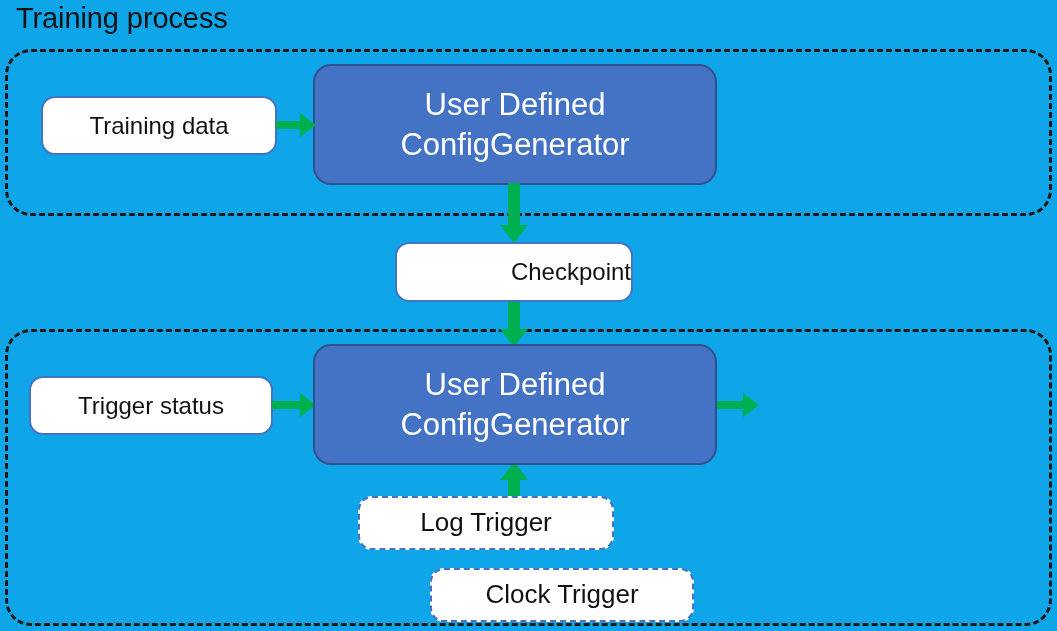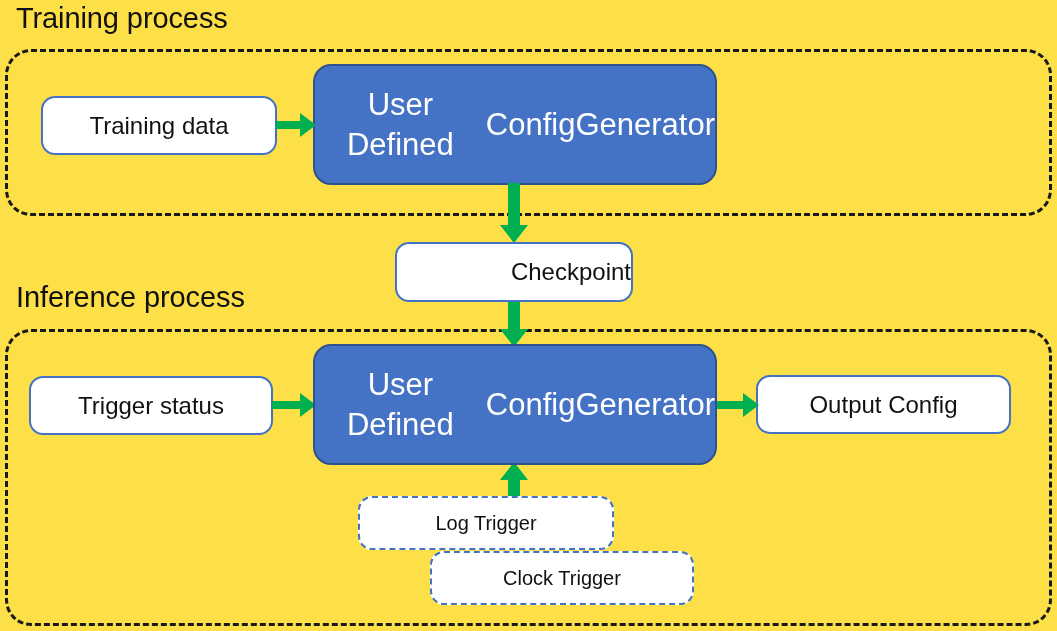--- a/index.html
+++ b/index.html
@@ -7,21 +7,21 @@
     padding: 0;
     background: #ffffff;
   }
   body {
     font-family: "Liberation Sans", sans-serif;
   }
   #canvas {
     position: relative;
     width: 1057px;
     height: 631px;
-    background: #fde047;
+    background: #0ea5e9;
     overflow: hidden;
   }
 
   
   .section-label {
     position: absolute;
     font-size: 29px;
     line-height: 1;
     color: #111111;
     font-weight: 400;
@@ -63,43 +63,43 @@
   }
 
   
   .node-primary {
     background: #4472C4;
     border: 2.5px solid #2F528F;
     border-radius: 18px;
     color: #ffffff;
     font-size: 31px;
     line-height: 1.28;
-    flex-direction: row;
+    flex-direction: column;
   }
 
   
   .node-trigger {
     background: #ffffff;
     border: 2.5px dashed #4472C4;
     border-radius: 14px;
     color: #111111;
-    font-size: 20px;
+    font-size: 26px;
     line-height: 1.15;
     z-index: 3;
   }
 
   
   #node-training-data   { left: 41px;  top: 96px;  width: 236px; height: 59px; }
   #node-train-generator { left: 313px; top: 64px;  width: 404px; height: 121px; }
   #node-checkpoint      { left: 395px; top: 242px; width: 238px; height: 60px; z-index: 4; justify-content: flex-end; }
   #node-current-status  { left: 29px;  top: 376px; width: 244px; height: 59px; }
   #node-infer-generator { left: 313px; top: 344px; width: 404px; height: 121px; z-index: 4; }
   #node-output-config   { left: 756px; top: 375px; width: 255px; height: 59px; }
   #node-log-trigger     { left: 358px; top: 496px; width: 256px; height: 54px; z-index: 3; }
-  #node-clock-trigger   { left: 430px; top: 551px; width: 264px; height: 54px; z-index: 4; }
+  #node-clock-trigger   { left: 430px; top: 568px; width: 264px; height: 54px; z-index: 4; }
 
   
   .arrow {
     position: absolute;
     z-index: 2;
   }
   .arrow svg { display: block; overflow: visible; }
 
   #arrow-train-data-to-gen { left: 276px; top: 110px;  width: 42px;  height: 30px; }
   #arrow-gen-to-checkpoint { left: 497px; top: 183px;  width: 34px;  height: 62px; }
@@ -110,21 +110,20 @@
 
   .primary-line { display: block; }
 </style>
 </head>
 <body>
 
 <div id="canvas">
 
   <div class="section-label" id="label-training">Training process</div>
 
-  <div class="section-label" id="label-inference">Inference process</div>
 
   <div class="group-box" id="group-training"></div>
 
   <div class="group-box" id="group-inference"></div>
 
   <div class="arrow" id="arrow-train-data-to-gen">
     <svg width="42" height="30" viewBox="0 0 42 30">
       <path d="M0 11 L24 11 L24 3 L40 15 L24 27 L24 19 L0 19 Z" fill="#00B050"></path>
     </svg>
   </div>
@@ -174,23 +173,20 @@
 
   <div class="node node-plain" id="node-current-status">
     <span>Trigger status</span>
   </div>
 
   <div class="node node-primary" id="node-infer-generator">
     <span class="primary-line">User Defined</span>
     <span class="primary-line">ConfigGenerator</span>
   </div>
 
-  <div class="node node-plain" id="node-output-config">
-    <span>Output Config</span>
-  </div>
 
   <div class="node node-trigger" id="node-log-trigger">
     <span>Log Trigger</span>
   </div>
 
   <div class="node node-trigger" id="node-clock-trigger">
     <span>Clock Trigger</span>
   </div>
 
 </div>

